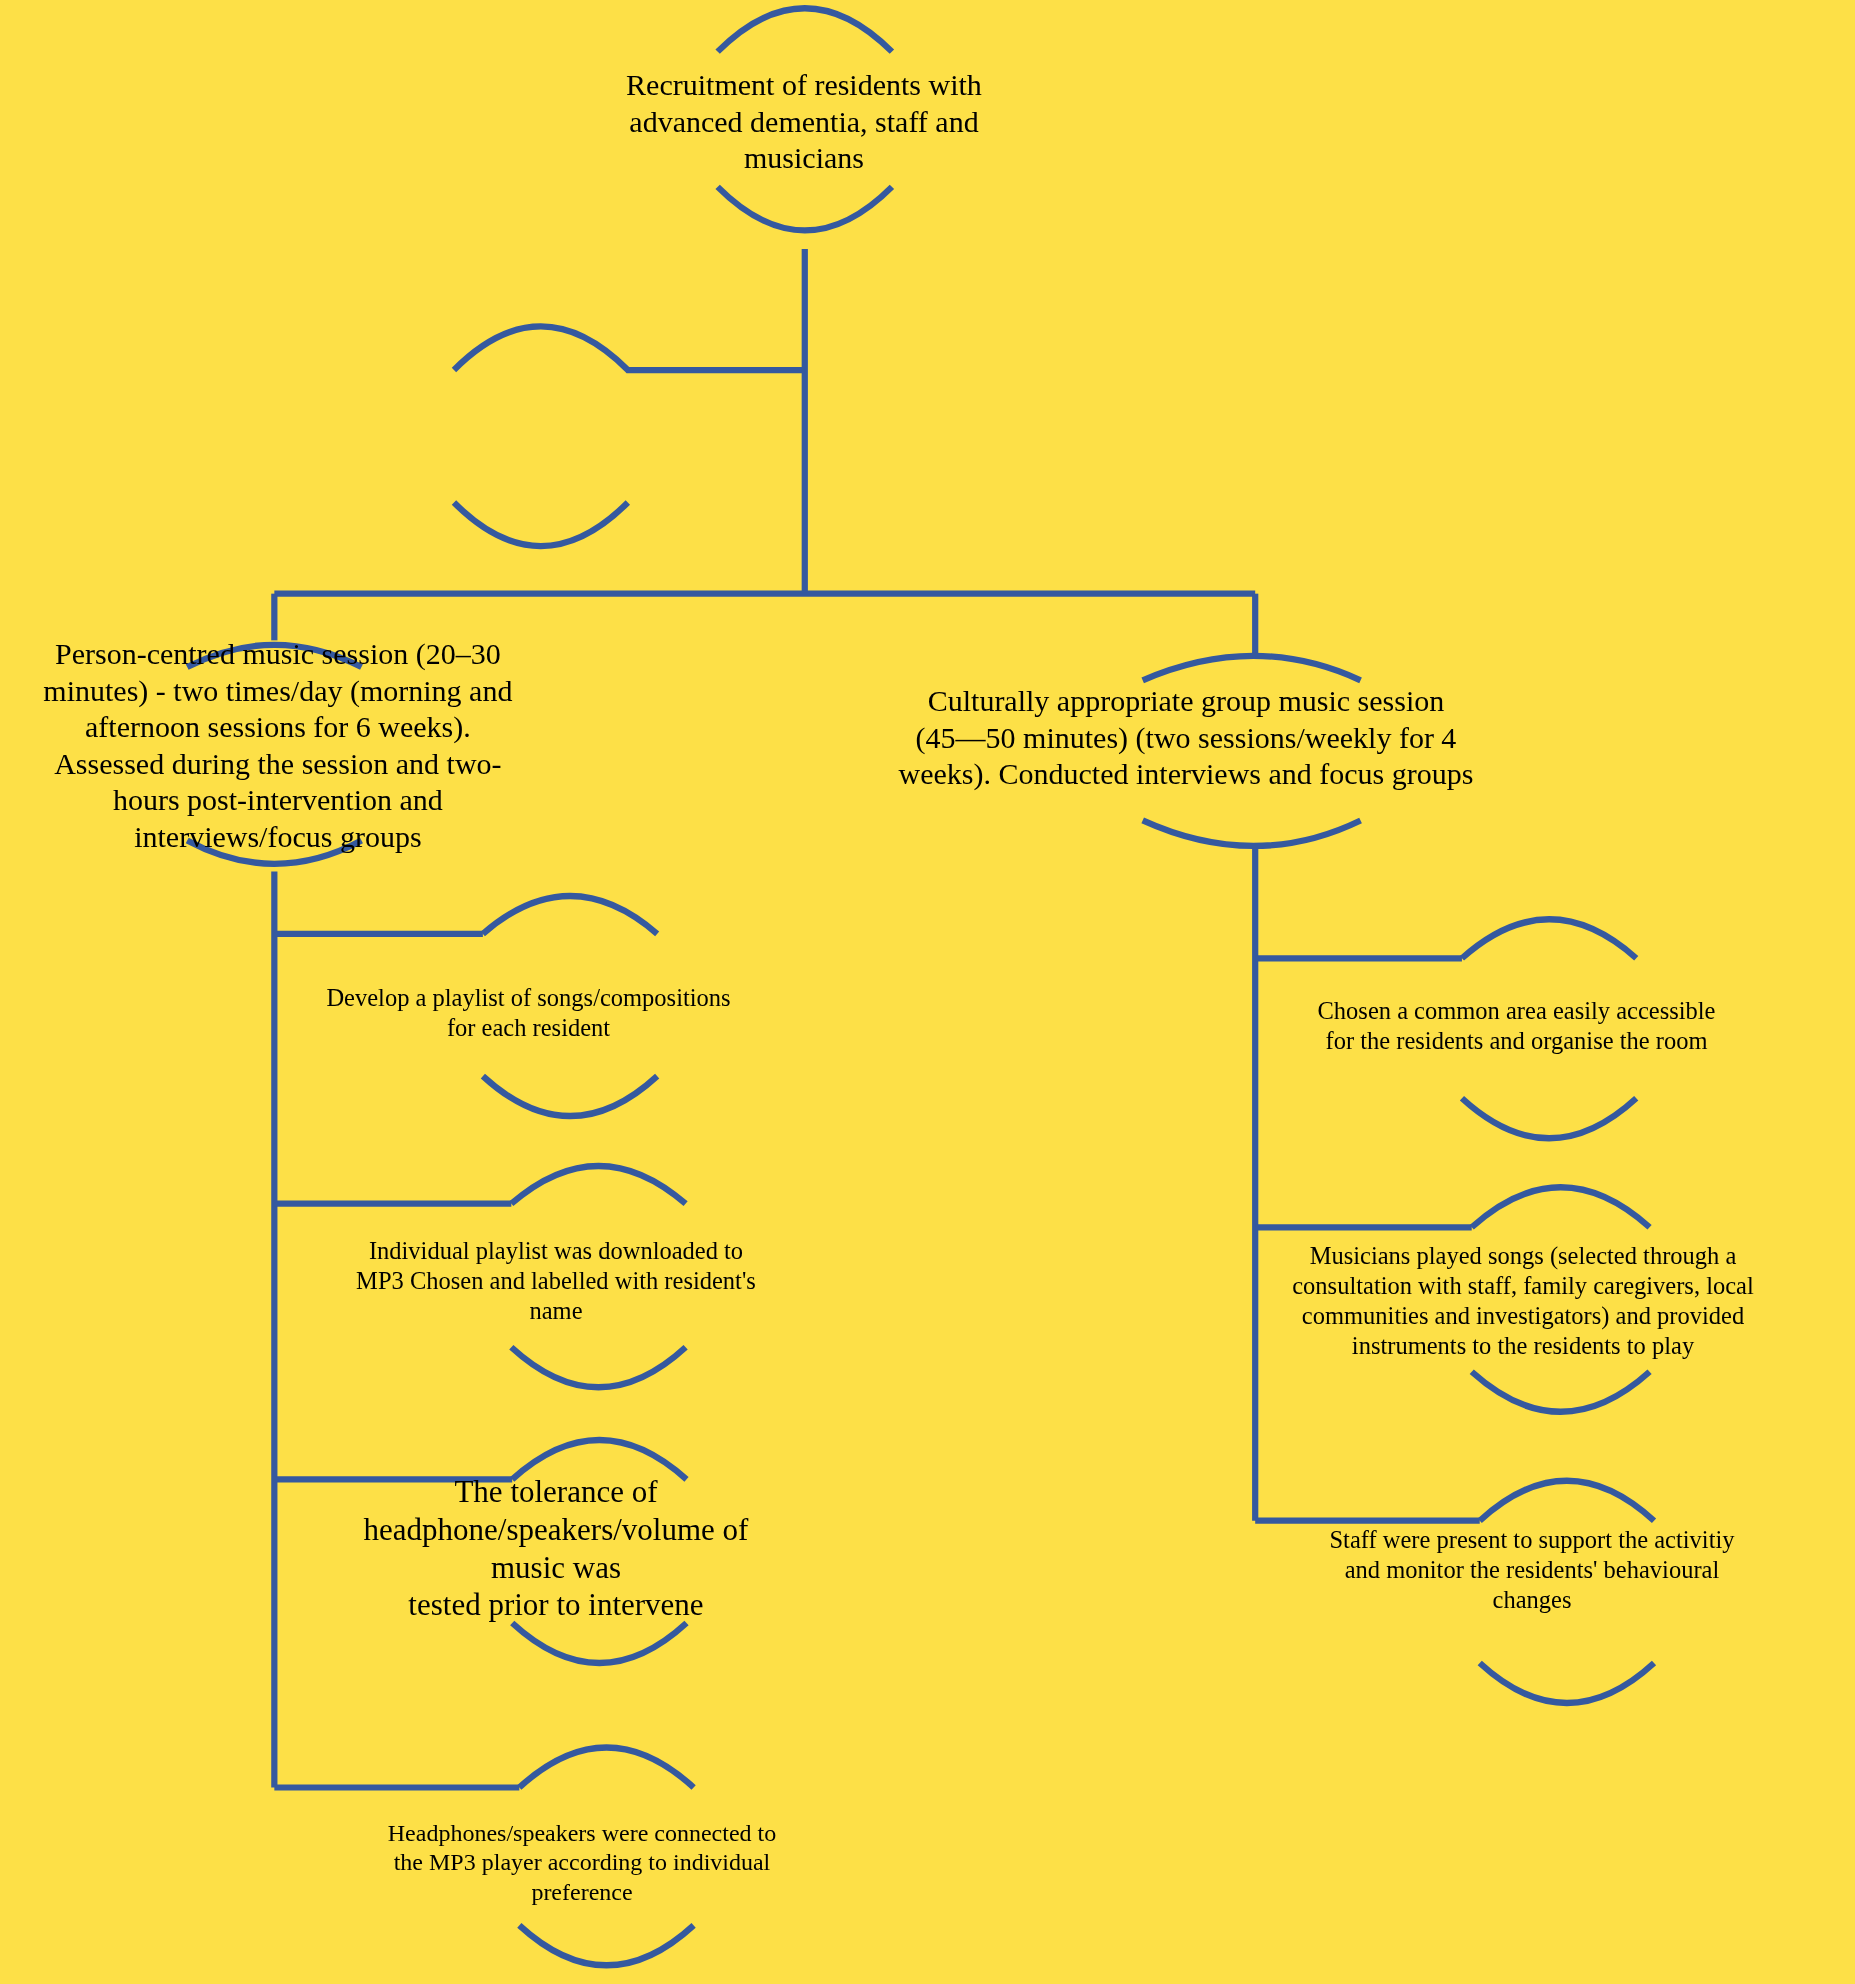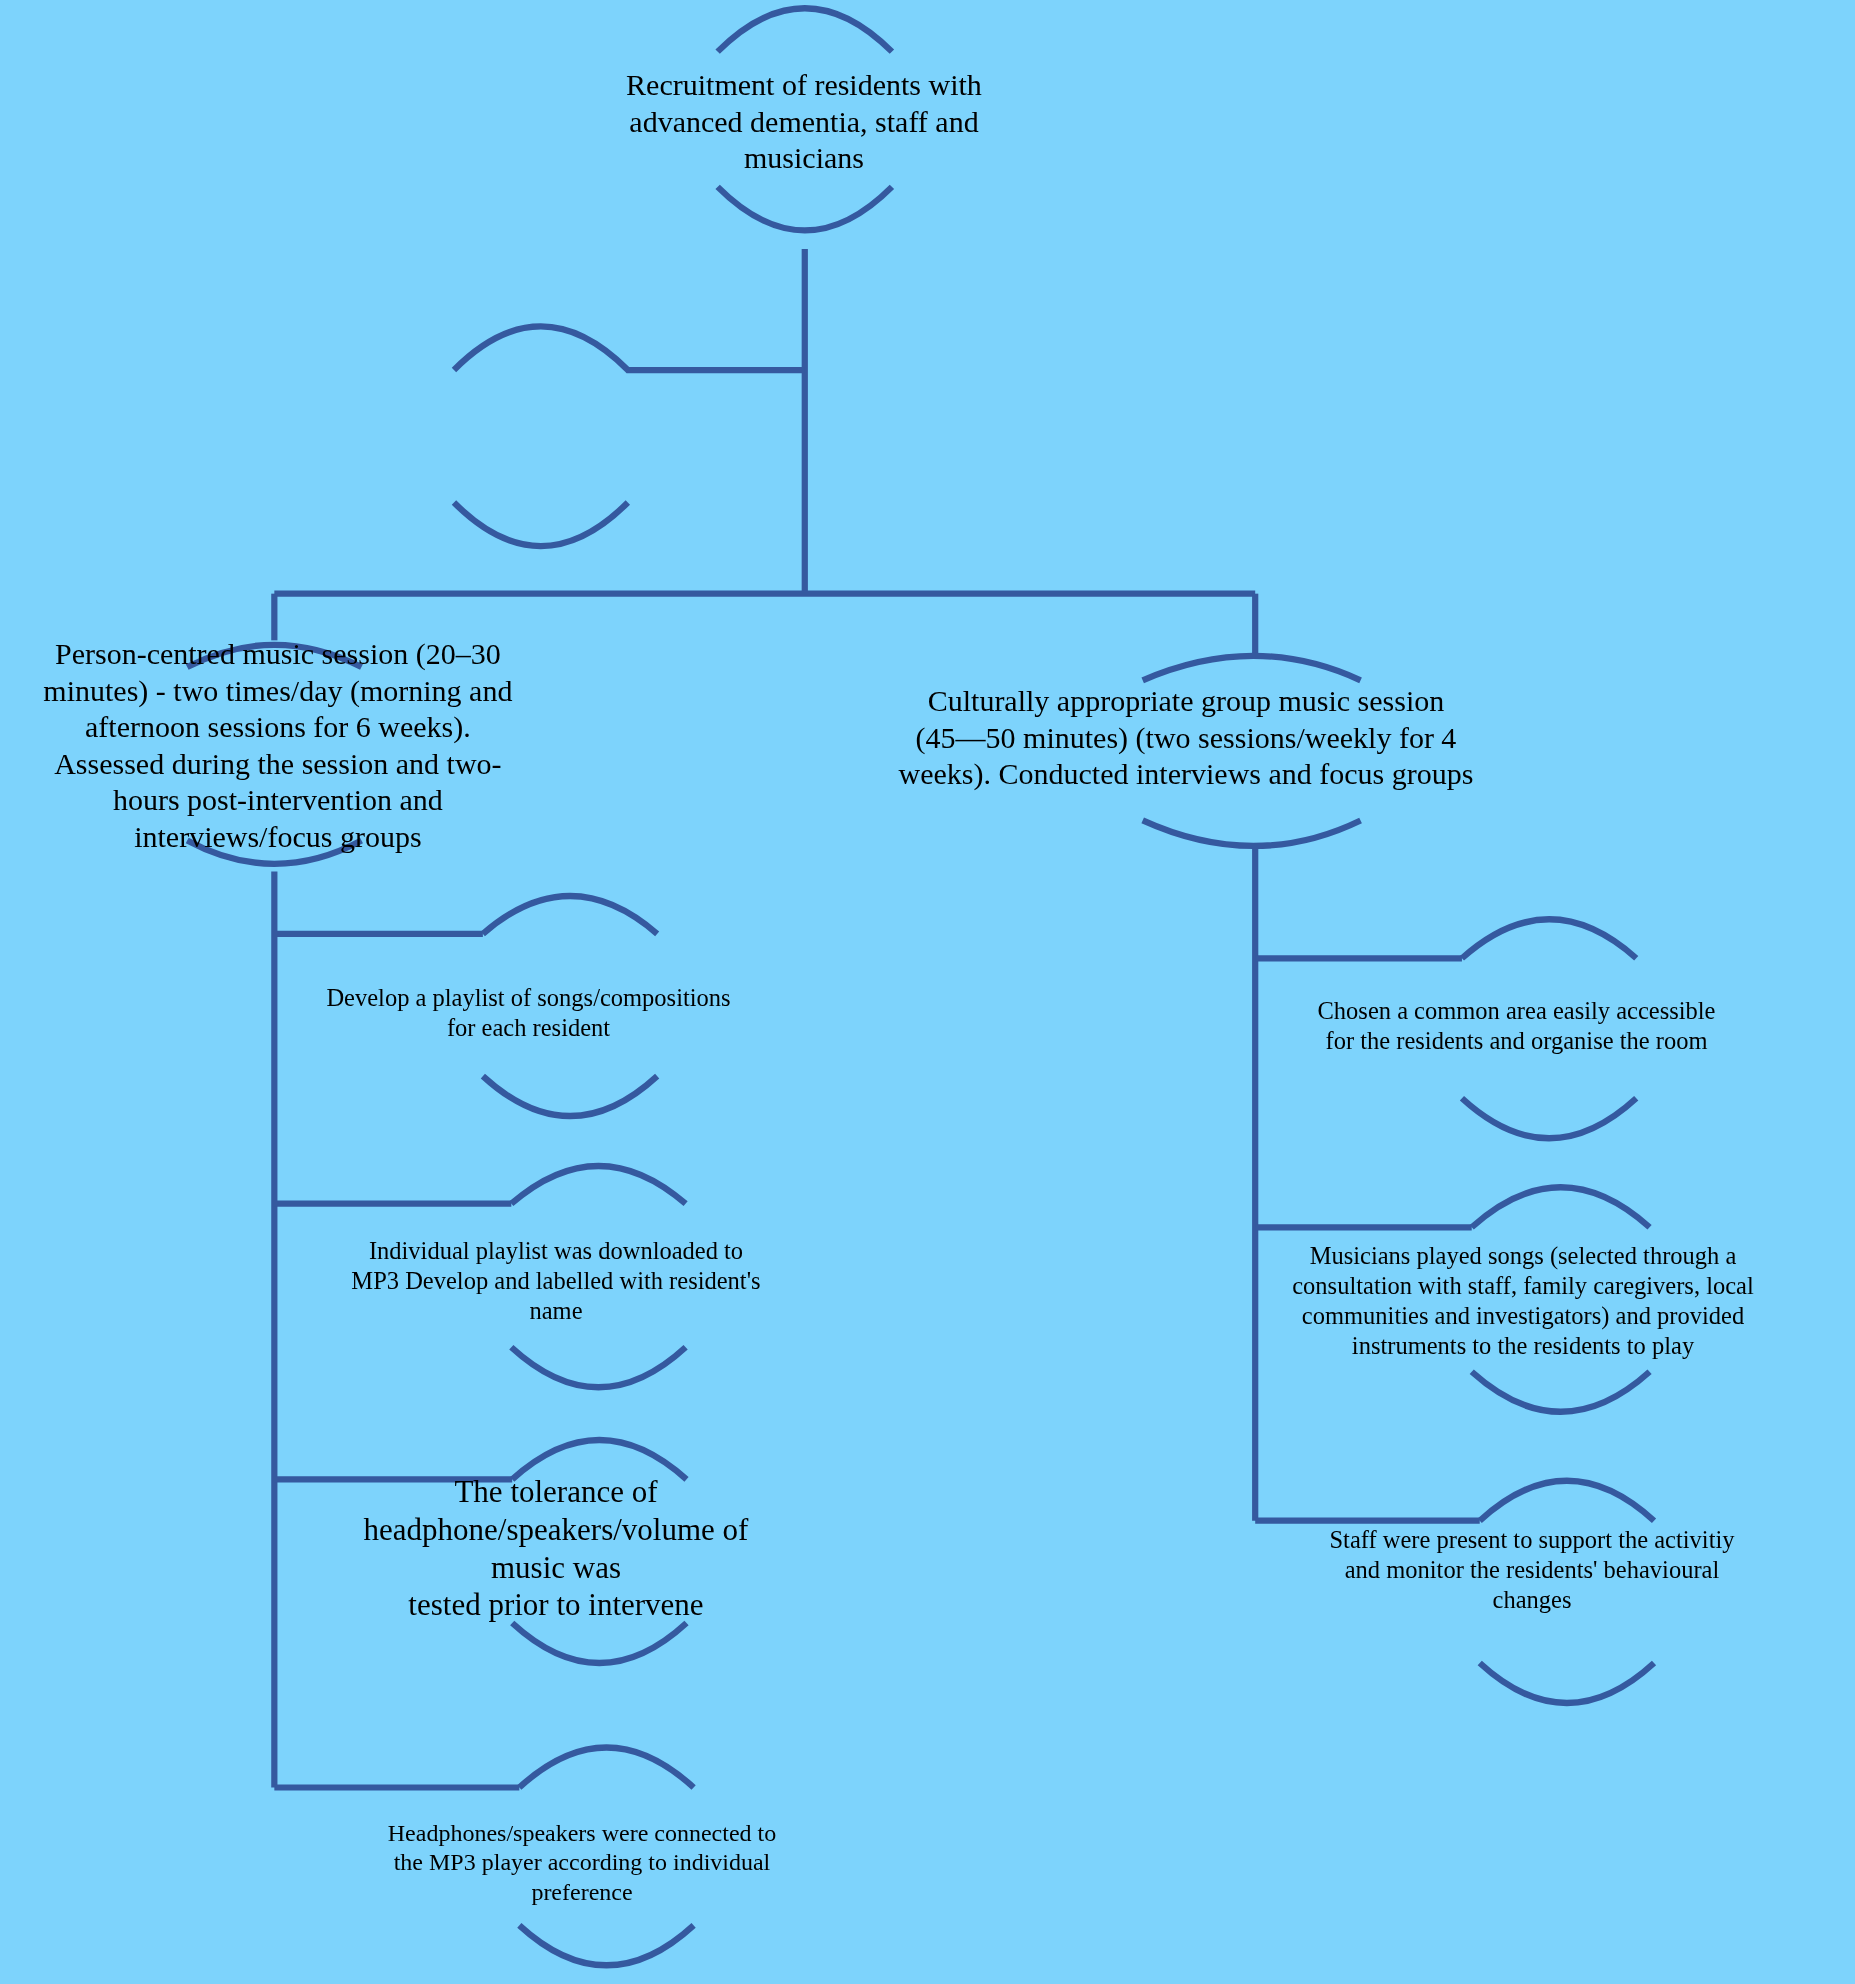--- a/index.html
+++ b/index.html
@@ -2,21 +2,21 @@
 <html style="font-size:7.1px"><head>
 <meta charset="utf-8">
 <title>Music intervention flowchart</title>
 <style>
   html,body{margin:0;padding:0;background:#ffffff;}
   body{font-family:"Liberation Serif","DejaVu Serif",serif;}
   #stage{
     position:relative;
     width:1855px;
     height:1985px;
-    background:#7dd3fc;
+    background:#fde047;
     overflow:hidden;
   }
   #wires{
     position:absolute;
     left:0; top:0;
     width:1855px;
     height:1985px;
     pointer-events:none;
   }
   .node-text{
@@ -121,21 +121,21 @@
 interviews/focus groups</div>
 
   <div class="node-text t-right">Culturally appropriate group music session
 (45—50 minutes) (two sessions/weekly for 4
 weeks). Conducted interviews and focus groups</div>
 
   <div class="node-text t-l1">Develop a playlist of songs/compositions
 for each resident</div>
 
   <div class="node-text t-l2">Individual playlist was downloaded to
-MP3 Develop and labelled with resident's
+MP3 Chosen and labelled with resident's
 name</div>
 
   <div class="node-text t-l3">The tolerance of
 headphone/speakers/volume of music was
 tested prior to intervene</div>
 
   <div class="node-text t-l4">Headphones/speakers were connected to
 the MP3 player according to individual
 preference</div>
 

